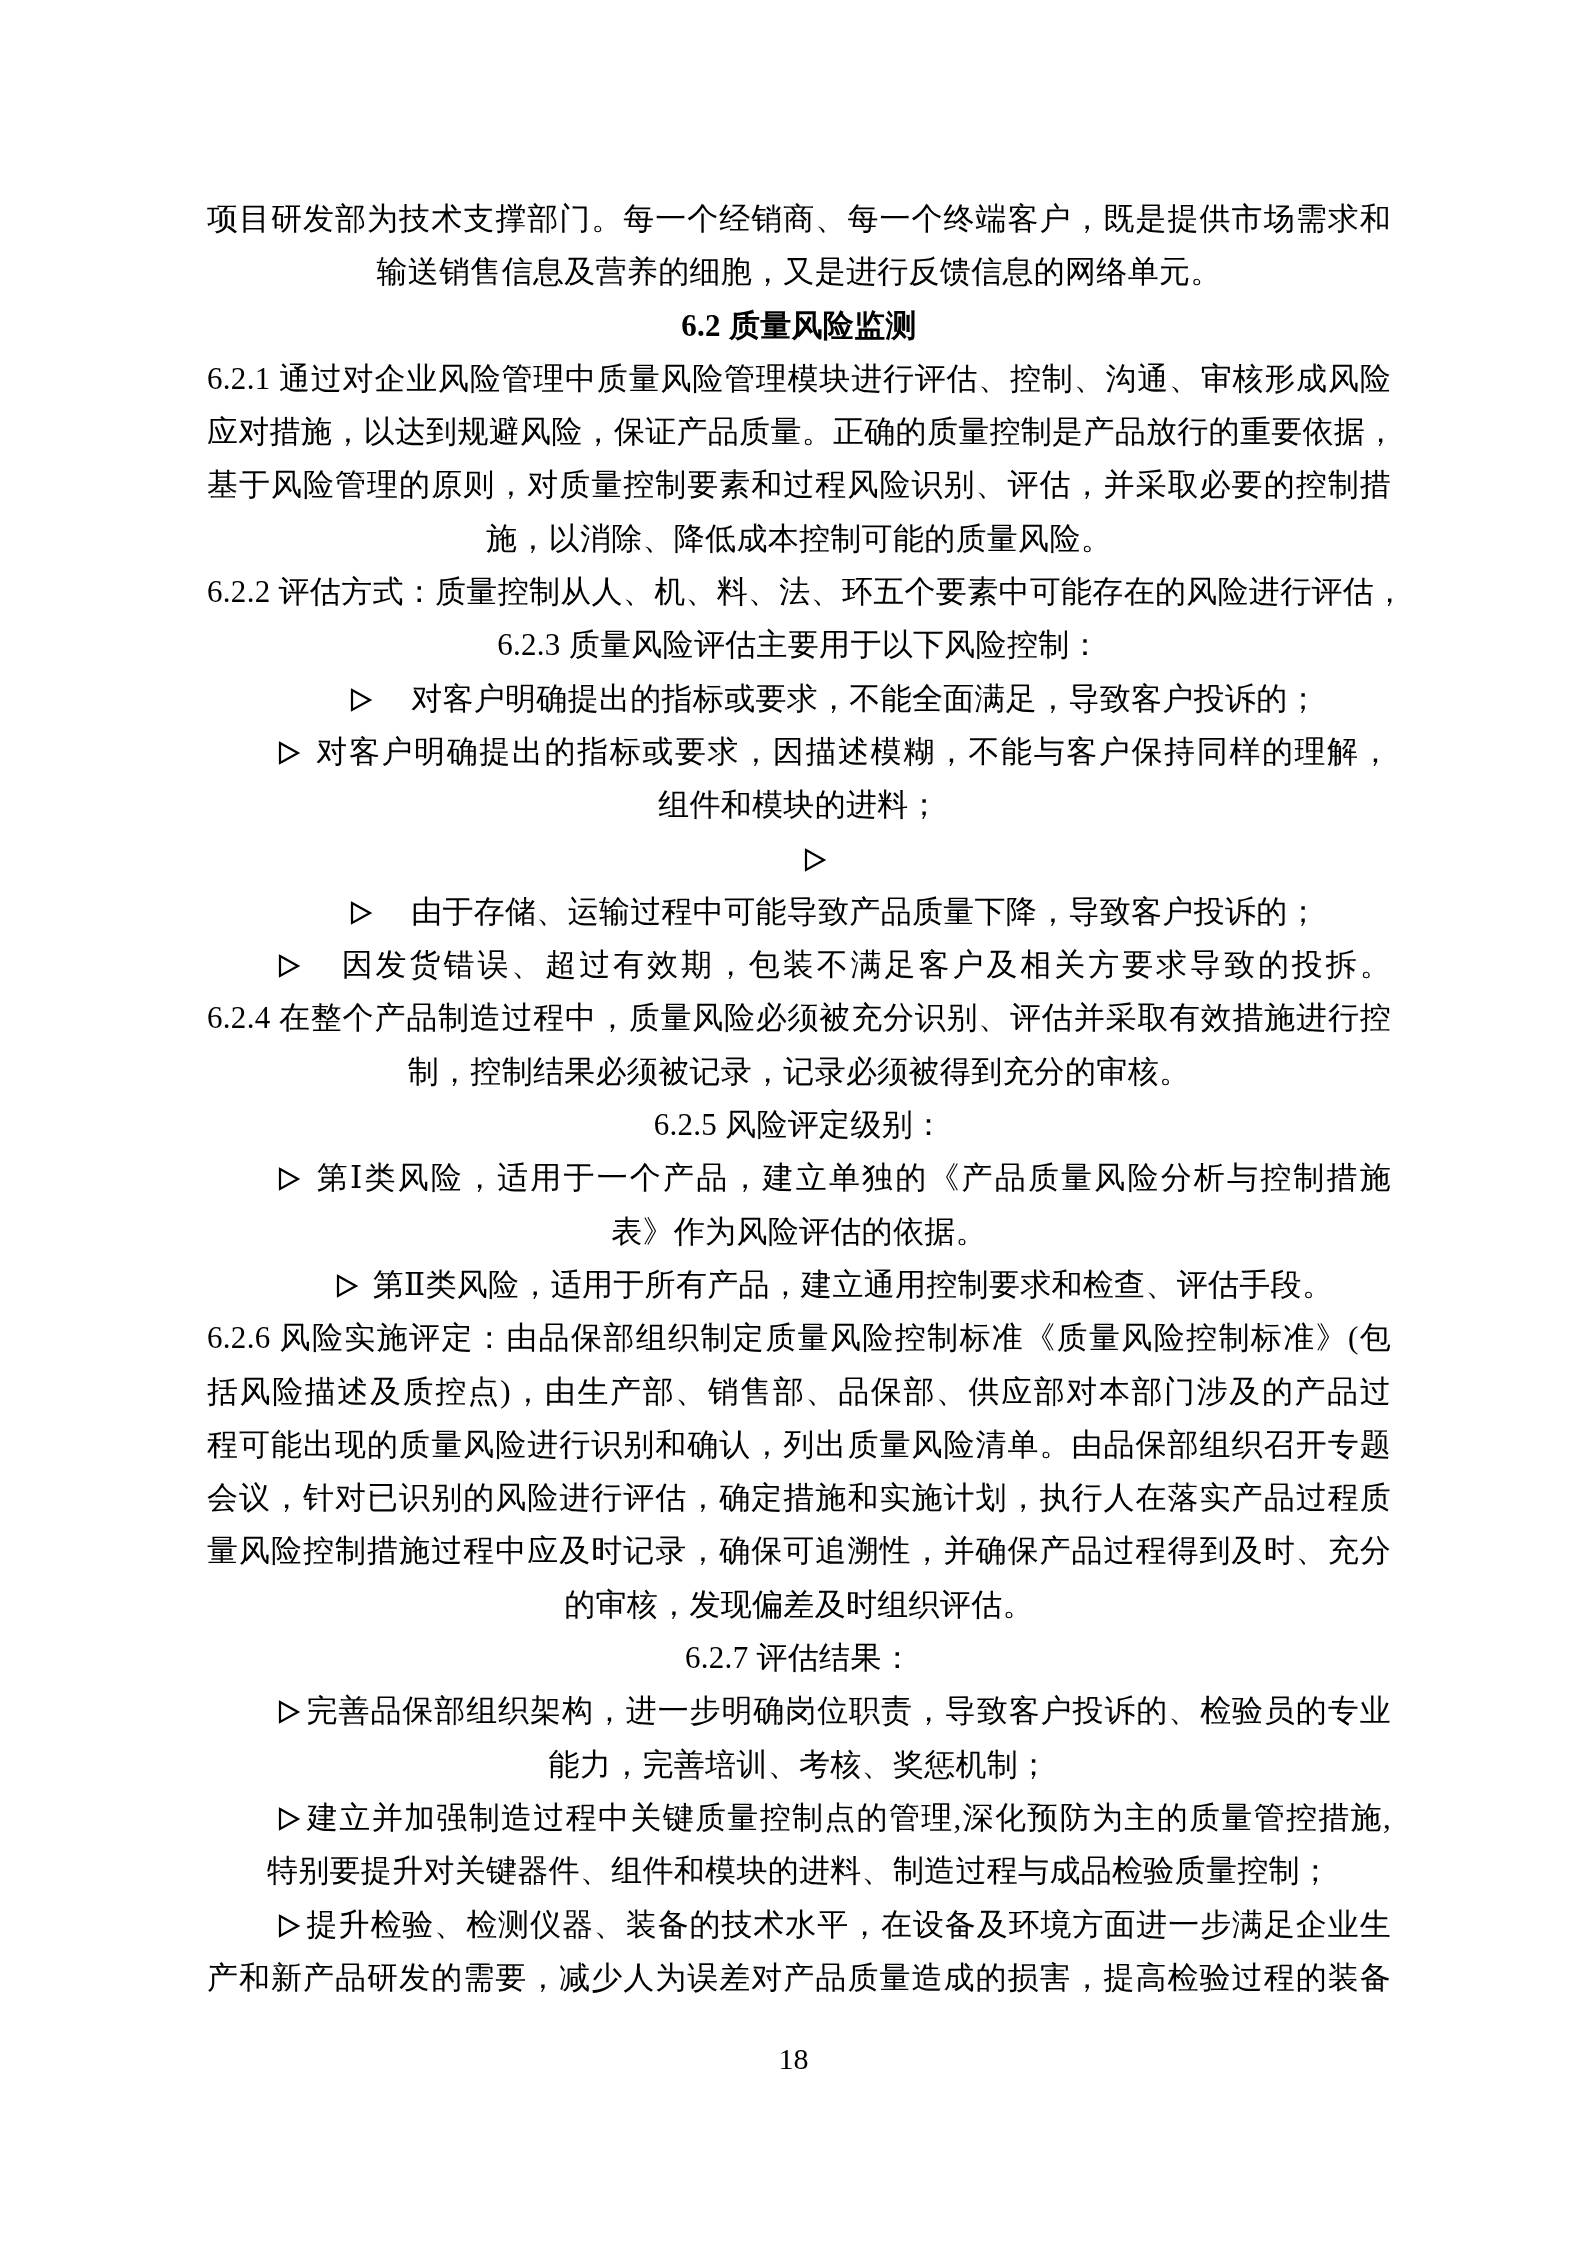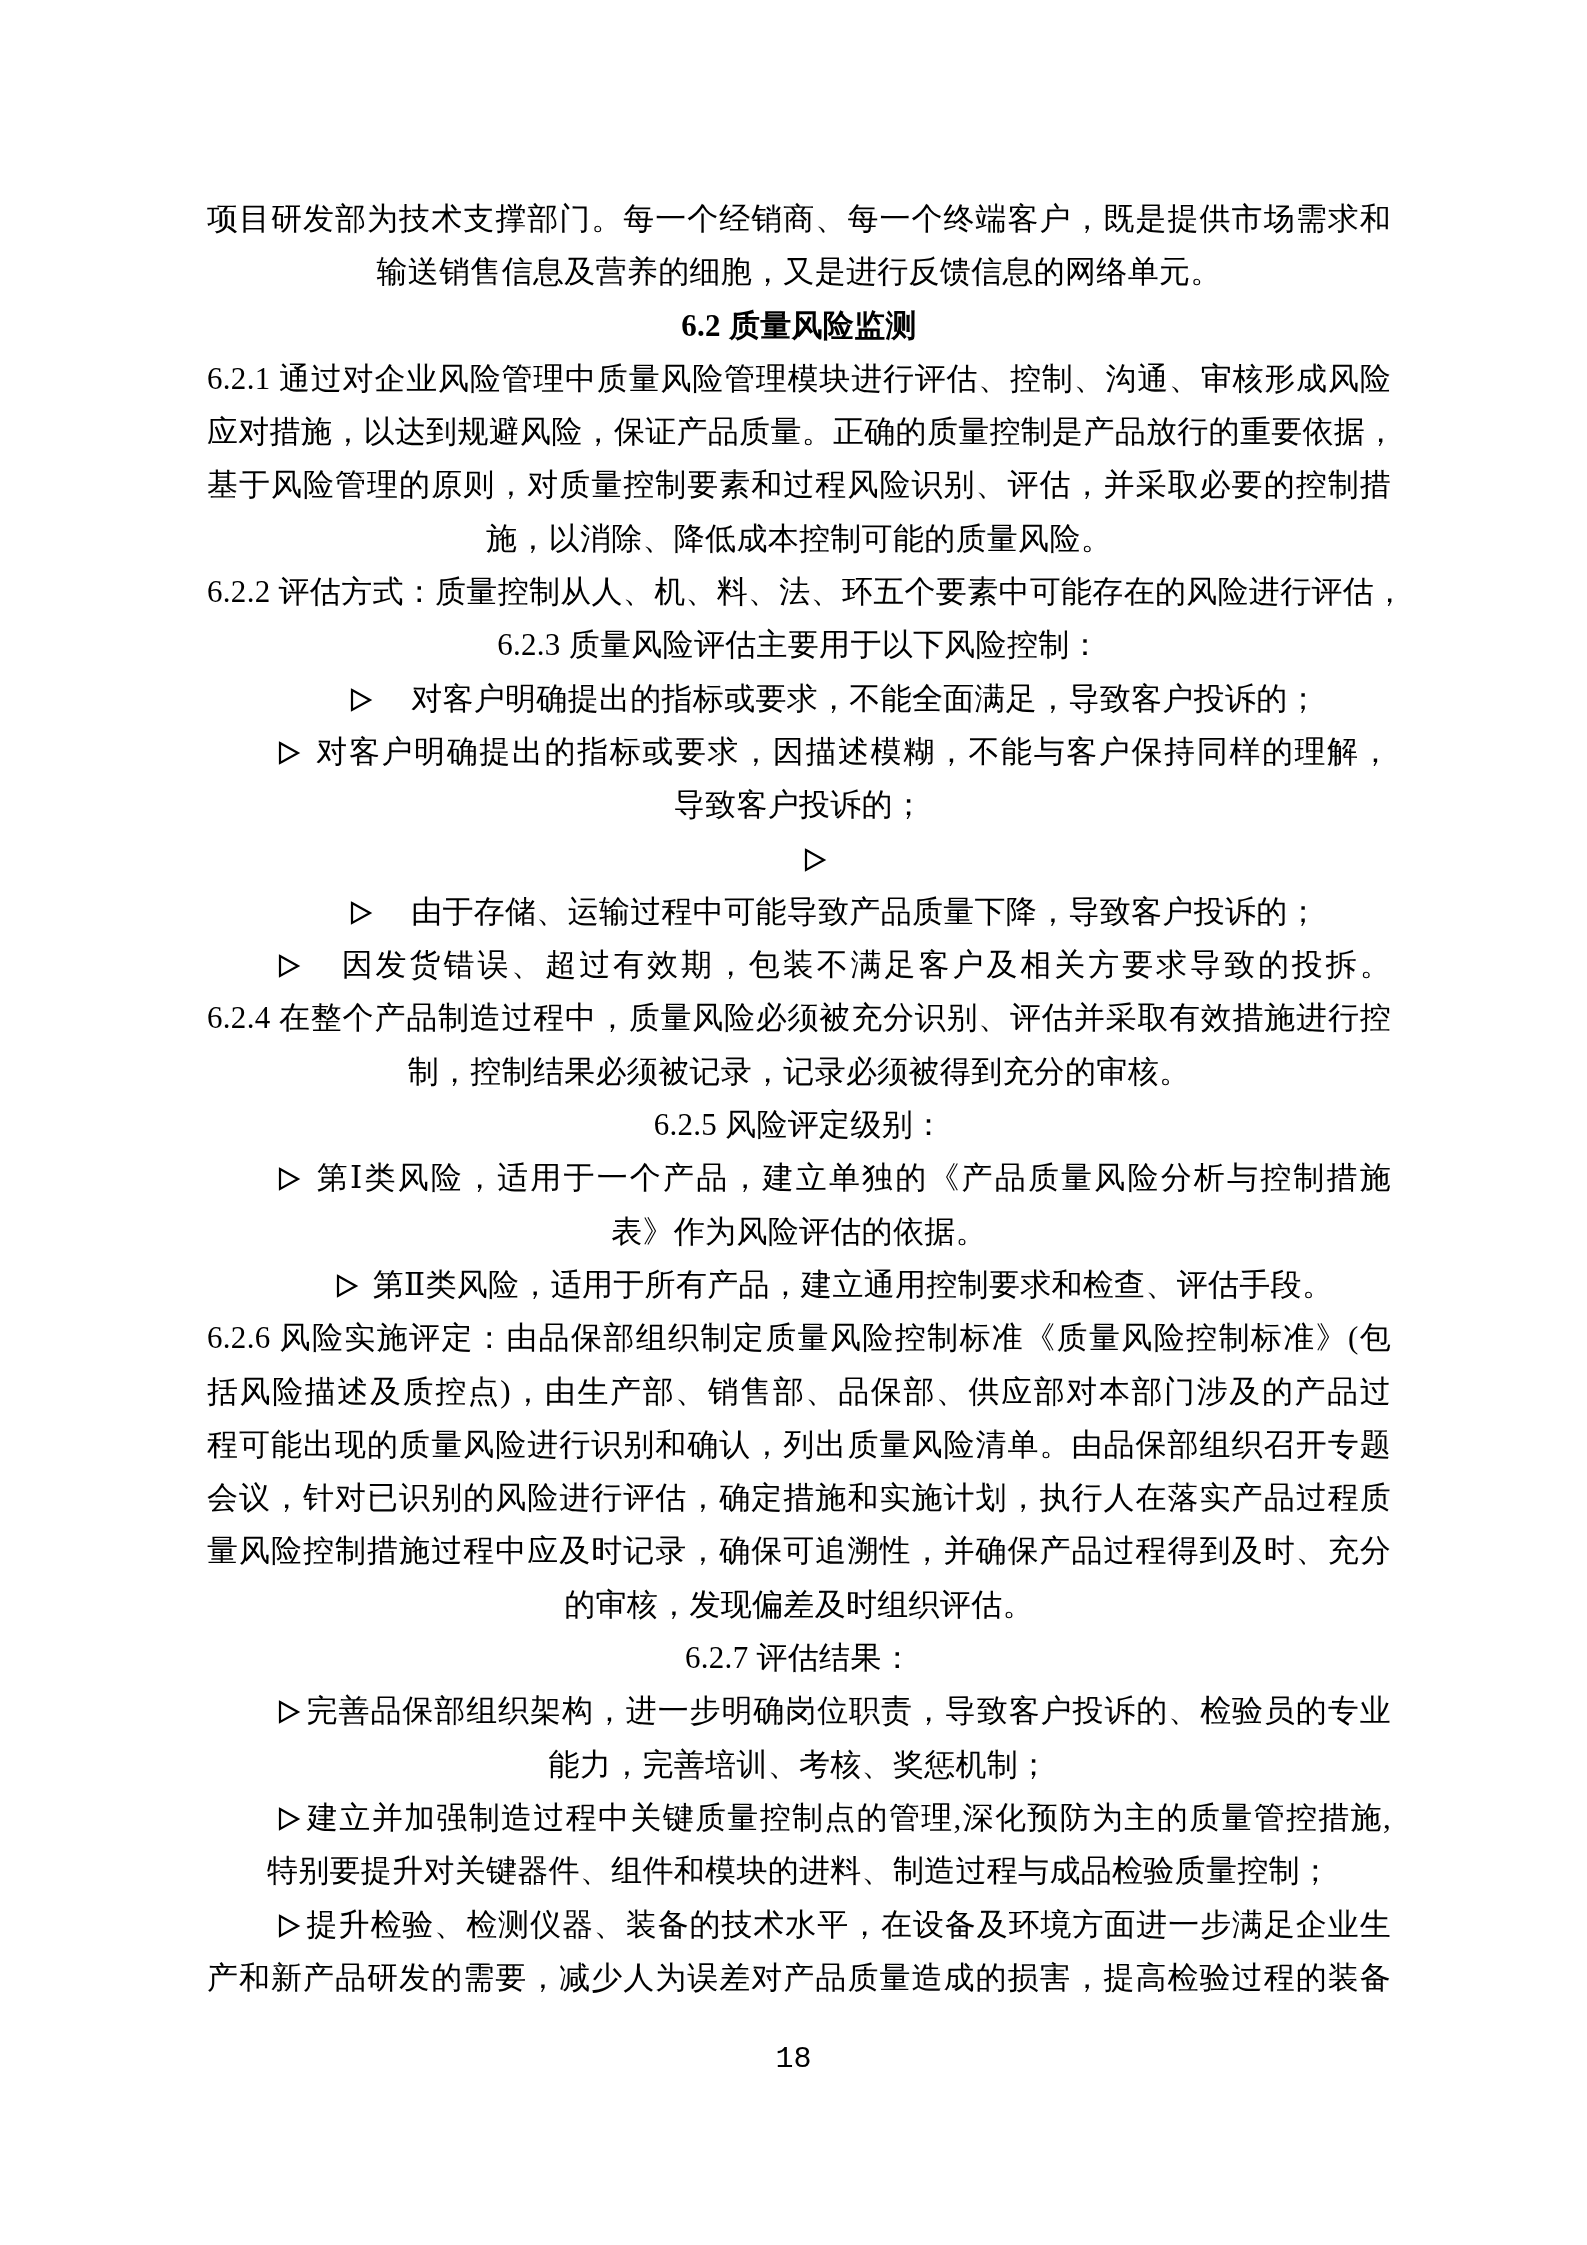--- a/index.html
+++ b/index.html
@@ -38,21 +38,21 @@
   .bullet-icon svg { vertical-align: -3px; }
   .line.gap-wide  .bullet-icon { margin-right: 38px; }
   .line.gap-small .bullet-icon { margin-right: 14px; }
   .line.gap-none  .bullet-icon { margin-right: 5px; }
   .page-number {
     position: absolute;
     top: 2042px;
     left: 0;
     width: 100%;
     text-align: center;
-    font-family: Liberation Mono, monospace;
+    font-family: Liberation Serif, serif;
     font-size: 30px;
     color: #000000;
   }
 </style>
 </head>
 <body>
 
 <div class="page">
   <div class="doc-body">
       <div class="line body fill">项目研发部为技术支撑部门。每一个经销商、每一个终端客户，既是提供市场需求和</div>
@@ -63,21 +63,21 @@
       <div class="line body fill">基于风险管理的原则，对质量控制要素和过程风险识别、评估，并采取必要的控制措</div>
       <div class="line body">施，以消除、降低成本控制可能的质量风险。</div>
       <div class="line body fill">6.2.2 评估方式：质量控制从人、机、料、法、环五个要素中可能存在的风险进行评估，</div>
       <div class="line body">6.2.3 质量风险评估主要用于以下风险控制：</div>
       <div class="line bullet gap-wide"><span class="bullet-icon"><svg width="24" height="24" viewBox="0 0 24 24" aria-hidden="true">
             <polygon points="3,2 21,12 3,22" fill="#ffffff" stroke="#000000" stroke-width="2.2" stroke-linejoin="miter"></polygon>
           </svg></span><span>对客户明确提出的指标或要求，不能全面满足，导致客户投诉的；</span></div>
       <div class="line bullet fill gap-small"><span class="bullet-icon"><svg width="24" height="24" viewBox="0 0 24 24" aria-hidden="true">
             <polygon points="3,2 21,12 3,22" fill="#ffffff" stroke="#000000" stroke-width="2.2" stroke-linejoin="miter"></polygon>
           </svg></span><span>对客户明确提出的指标或要求，因描述模糊，不能与客户保持同样的理解，</span></div>
-      <div class="line body">导致客户投诉的；</div>
+      <div class="line body">组件和模块的进料；</div>
       <div class="line bullet gap-wide"><span class="bullet-icon"><svg width="24" height="24" viewBox="0 0 24 24" aria-hidden="true">
             <polygon points="3,2 21,12 3,22" fill="#ffffff" stroke="#000000" stroke-width="2.2" stroke-linejoin="miter"></polygon>
           </svg></span></div>
       <div class="line bullet gap-wide"><span class="bullet-icon"><svg width="24" height="24" viewBox="0 0 24 24" aria-hidden="true">
             <polygon points="3,2 21,12 3,22" fill="#ffffff" stroke="#000000" stroke-width="2.2" stroke-linejoin="miter"></polygon>
           </svg></span><span>由于存储、运输过程中可能导致产品质量下降，导致客户投诉的；</span></div>
       <div class="line bullet fill gap-wide"><span class="bullet-icon"><svg width="24" height="24" viewBox="0 0 24 24" aria-hidden="true">
             <polygon points="3,2 21,12 3,22" fill="#ffffff" stroke="#000000" stroke-width="2.2" stroke-linejoin="miter"></polygon>
           </svg></span><span>因发货错误、超过有效期，包装不满足客户及相关方要求导致的投拆。</span></div>
       <div class="line body fill">6.2.4 在整个产品制造过程中，质量风险必须被充分识别、评估并采取有效措施进行控</div>

